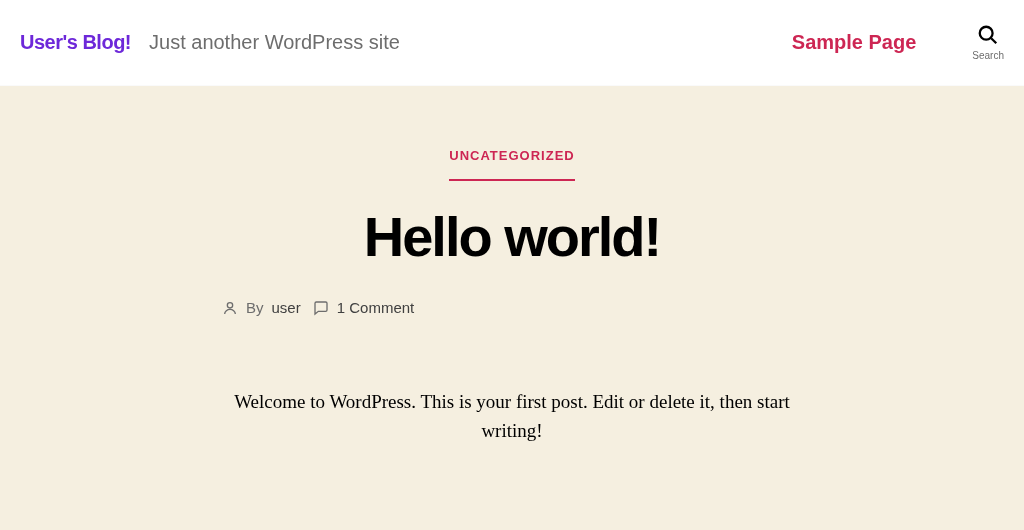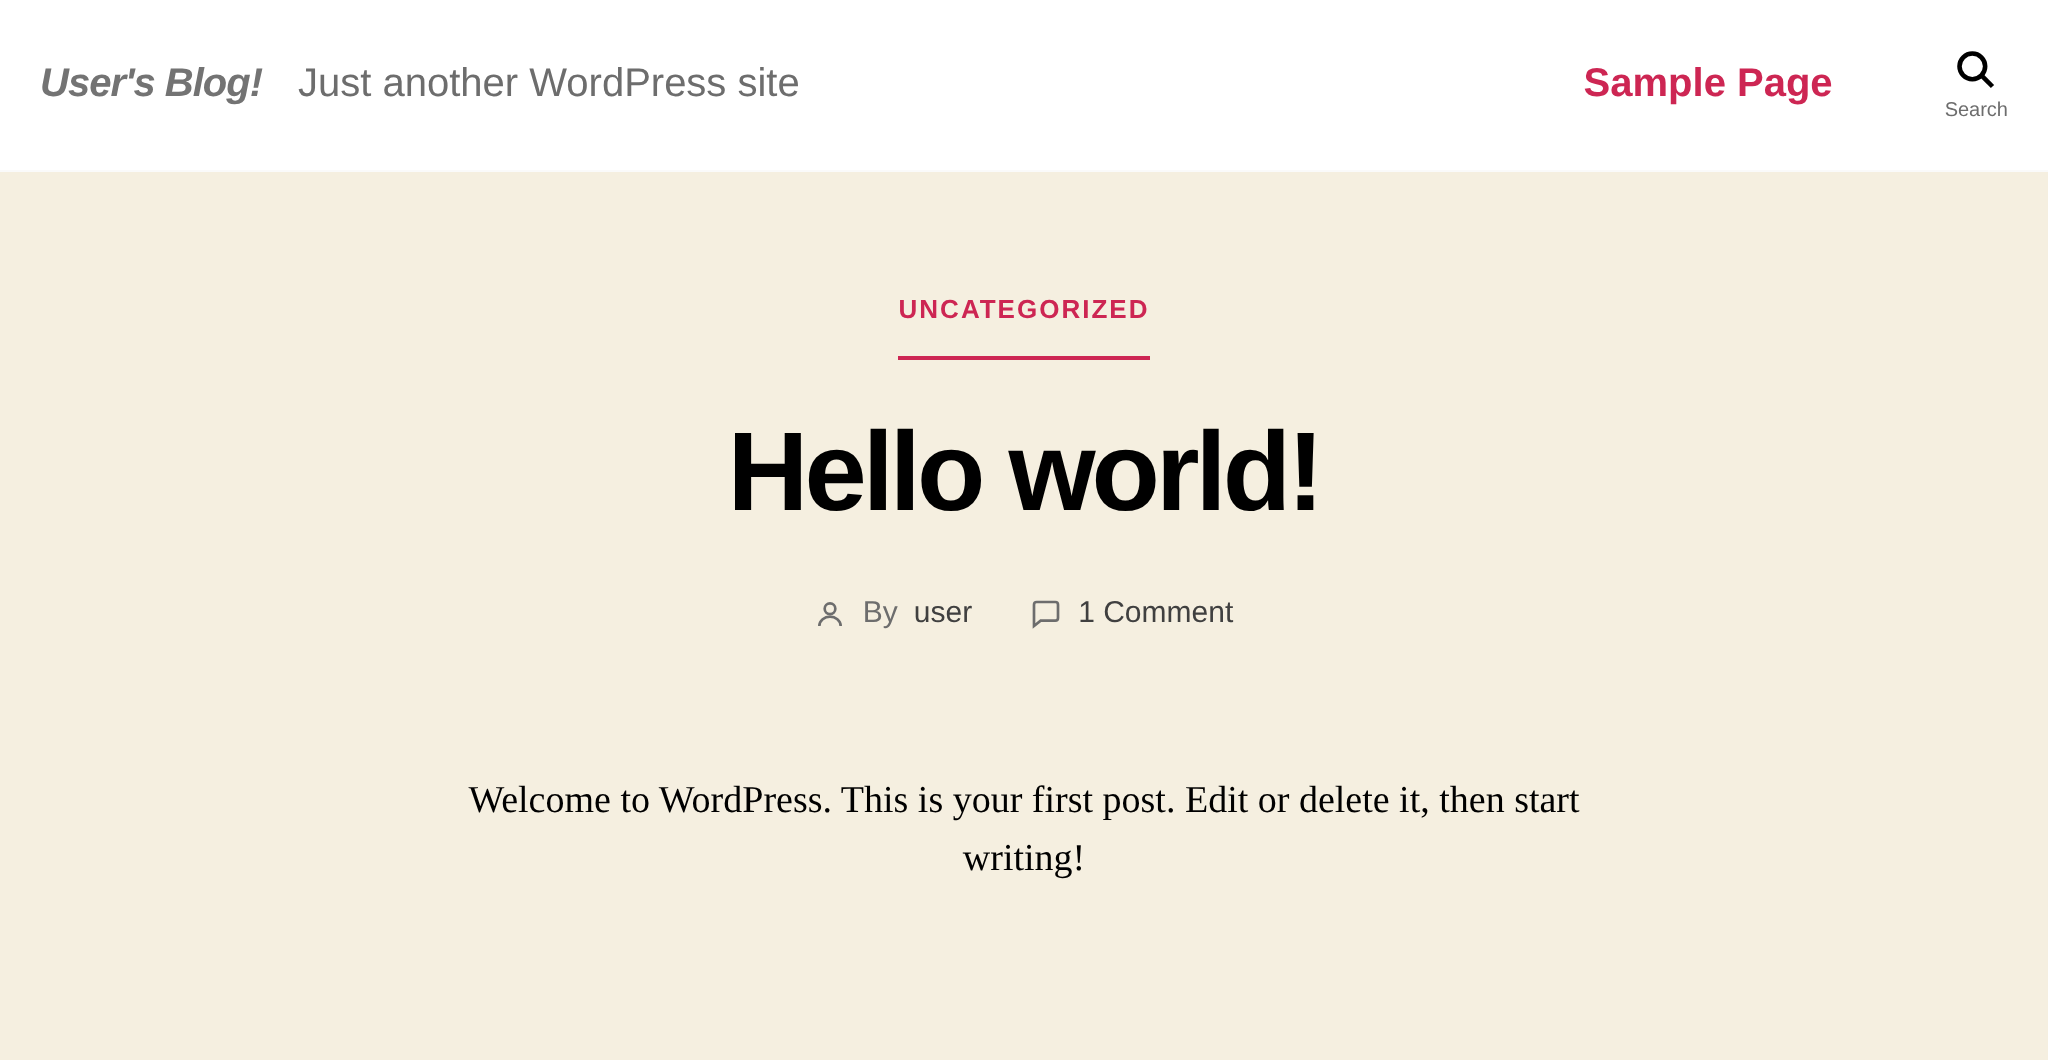--- a/index.html
+++ b/index.html
@@ -6,21 +6,21 @@
     body { font-family: -apple-system, BlinkMacSystemFont, "Segoe UI", Helvetica, Arial, sans-serif; background: #fff; }
     .header {
       display: flex;
       align-items: center;
       justify-content: space-between;
       padding: 24px 20px;
       background: #fff;
       border-bottom: 1px solid rgba(0,0,0,0.02);
     }
     .header-left { display: flex; align-items: baseline; gap: 18px; }
-    .site-title { font-size: 20px; font-weight: 700; color: #737373; letter-spacing: -0.5px; font-style: italic; }
+    .site-title { font-size: 20px; font-weight: 700; color: #6d28d9; letter-spacing: -0.5px; }
     .tagline { font-size: 20px; color: #6d6d6d; }
     .header-right { display: flex; align-items: center; gap: 56px; }
     .nav-link { font-size: 20px; font-weight: 600; color: #cd2653; text-decoration: none; cursor: pointer; }
     .search-wrap { display: flex; flex-direction: column; align-items: center; cursor: pointer; }
     .search-icn { width: 22px; height: 22px; display: flex; align-items: center; justify-content: center; }
     .search-icn svg { width: 22px; height: 22px; }
     .search-lbl { font-size: 10px; color: #6d6d6d; margin-top: 4px; }
     .content { background: #f5efe0; padding: 60px 20px 80px; min-height: 456px; }
     .post { max-width: 580px; margin: 0 auto; text-align: center; }
     .category {
@@ -35,21 +35,21 @@
       text-transform: uppercase;
     }
     .post-title {
       font-size: 56px;
       font-weight: 800;
       color: #000;
       margin: 28px 0 34px;
       letter-spacing: -2px;
       line-height: 1;
     }
-    .meta { display: flex; justify-content: center; gap: 29px; color: #6d6d6d; font-size: 15px; }
+    .meta { display: flex; gap: 12px; color: #6d6d6d; font-size: 15px; }
     .meta-item { display: flex; align-items: center; gap: 8px; }
     .meta-item a { color: #404040; text-decoration: none; cursor: pointer; }
     .meta-icn { width: 16px; height: 16px; display: inline-flex; }
     .meta-icn svg { width: 16px; height: 16px; }
     .post-body {
       max-width: 580px;
       margin: 72px auto 0;
       text-align: center;
       font-family: Georgia, "Times New Roman", serif;
       font-size: 19px;

